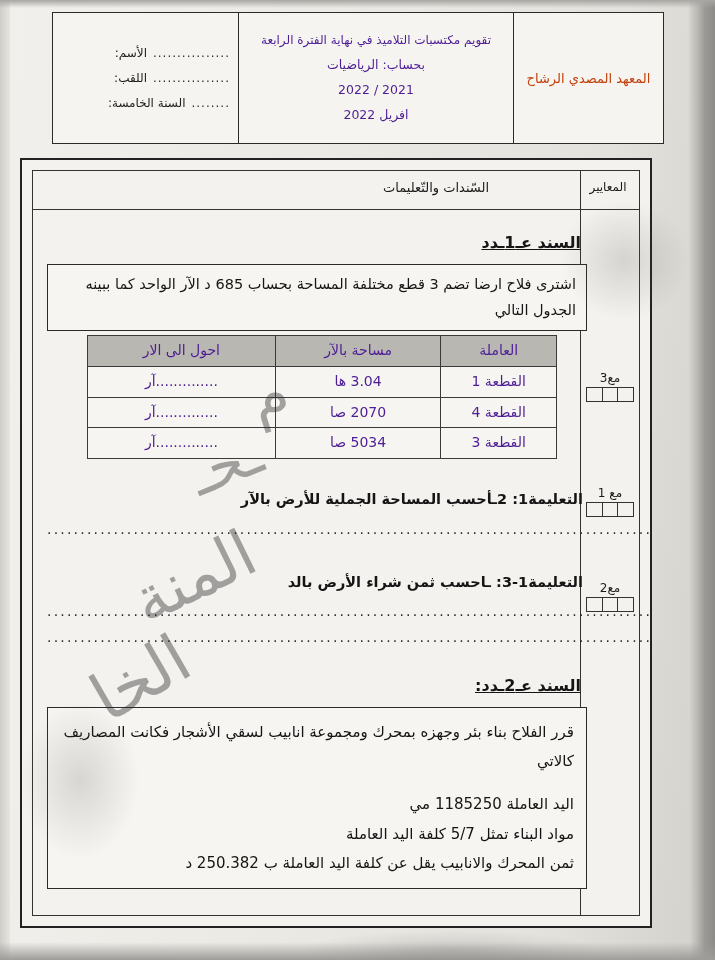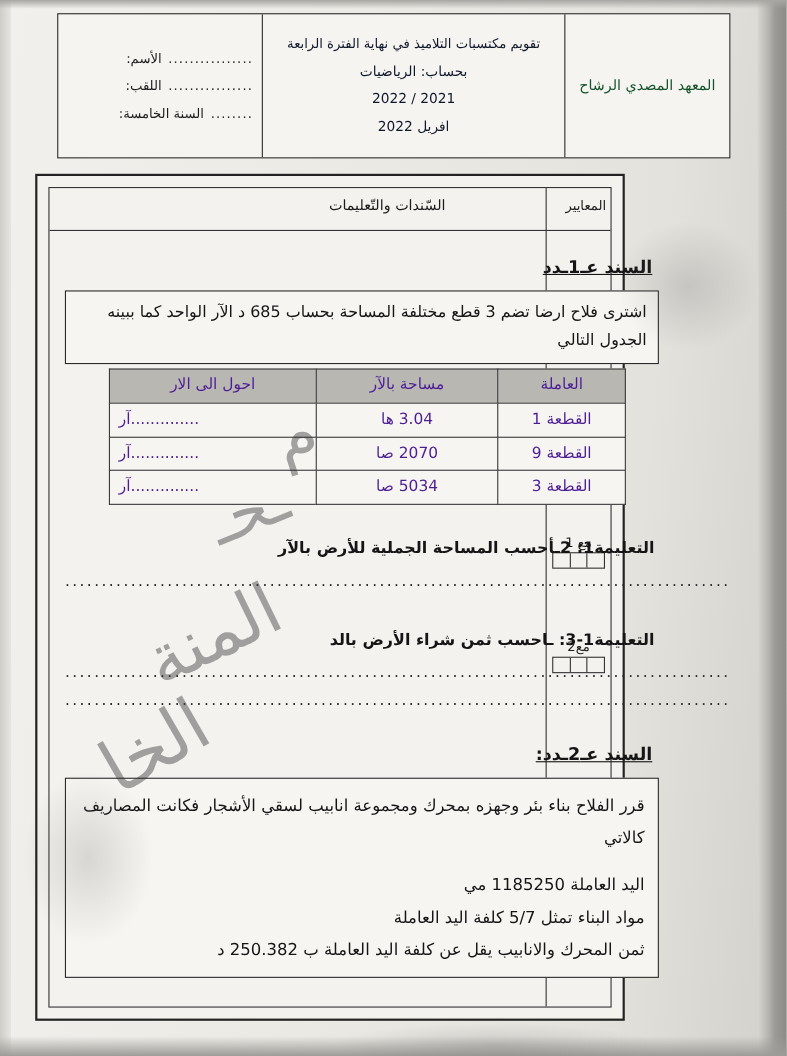--- a/index.html
+++ b/index.html
@@ -50,27 +50,27 @@
     padding:6px 8px;
     display:flex;
     flex-direction:column;
     justify-content:center;
     text-align:center;
   }
   .hdr-cell:last-child{border-left:none;}
   .hdr-school{
     width:150px;
     font-size:13px;
-    color:#14532d;
+    color:#c2410c;
   }
   .hdr-title{
     flex:1;
     gap:7px;
     font-size:12.5px;
-    color:#0f172a;
+    color:#4c1d95;
     line-height:1.45;
   }
   .hdr-title .l1{font-size:12px;}
   .hdr-info{
     width:185px;
     align-items:flex-start;
     gap:11px;
     font-size:12px;
     color:#1d1d1d;
   }
@@ -80,22 +80,22 @@
     justify-content:flex-start;
     gap:6px;
     white-space:nowrap;
   }
   .hdr-info .lbl{min-width:62px;text-align:right;}
   .hdr-info .dots{letter-spacing:1px;color:#2b2b2b;}
 
   
   .main-frame{
     position:absolute;
-    left:32px;top:158px;
-    width:536px;height:770px;
+    left:20px;top:158px;
+    width:632px;height:770px;
     border:2px solid #222;
     box-sizing:border-box;
     background:#f4f2ee;
   }
   .inner-frame{
     position:absolute;
     left:10px;top:10px;
     width:calc(100% - 20px);
     height:calc(100% - 20px);
     border:1.2px solid #333;
@@ -112,21 +112,21 @@
     left:0;right:0;top:38px;
     height:1.2px;background:#333;
   }
   .col-head{
     position:absolute;
     top:9px;
     font-size:13px;
     color:#1b1b1b;
   }
   .col-head.docs{right:150px;}
-  .col-head.crit{right:4px;font-size:12px;text-align:right;}
+  .col-head.crit{right:4px;font-size:12px;}
 
   
   .crit{
     position:absolute;
     right:2px;
     width:54px;
     text-align:center;
     font-size:12px;
     color:#1b1b1b;
   }
@@ -189,21 +189,21 @@
     text-align:center;
     color:#4c1d95;
     height:22px;
   }
   table.data thead th{
     background:#b9b7b2;
     font-weight:normal;
     font-size:14px;
   }
   table.data td.ans{
-    text-align:left;
+    text-align:center;
     letter-spacing:1.6px;
   }
 
   
   .stmt-box2{
     border:1.2px solid #2a2a2a;
     padding:10px 12px;
     font-size:15px;
     line-height:1.95;
     background:#f7f5f1;
@@ -321,21 +321,21 @@
               <th style="width:190px">احول الى الار</th>
             </tr>
           </thead>
           <tbody>
             <tr>
               <td>القطعة 1</td>
               <td>3.04 ها</td>
               <td class="ans">..............آر</td>
             </tr>
             <tr>
-              <td>القطعة 9</td>
+              <td>القطعة 4</td>
               <td>2070 صا</td>
               <td class="ans">..............آر</td>
             </tr>
             <tr>
               <td>القطعة 3</td>
               <td>5034 صا</td>
               <td class="ans">..............آر</td>
             </tr>
           </tbody>
         </table>

